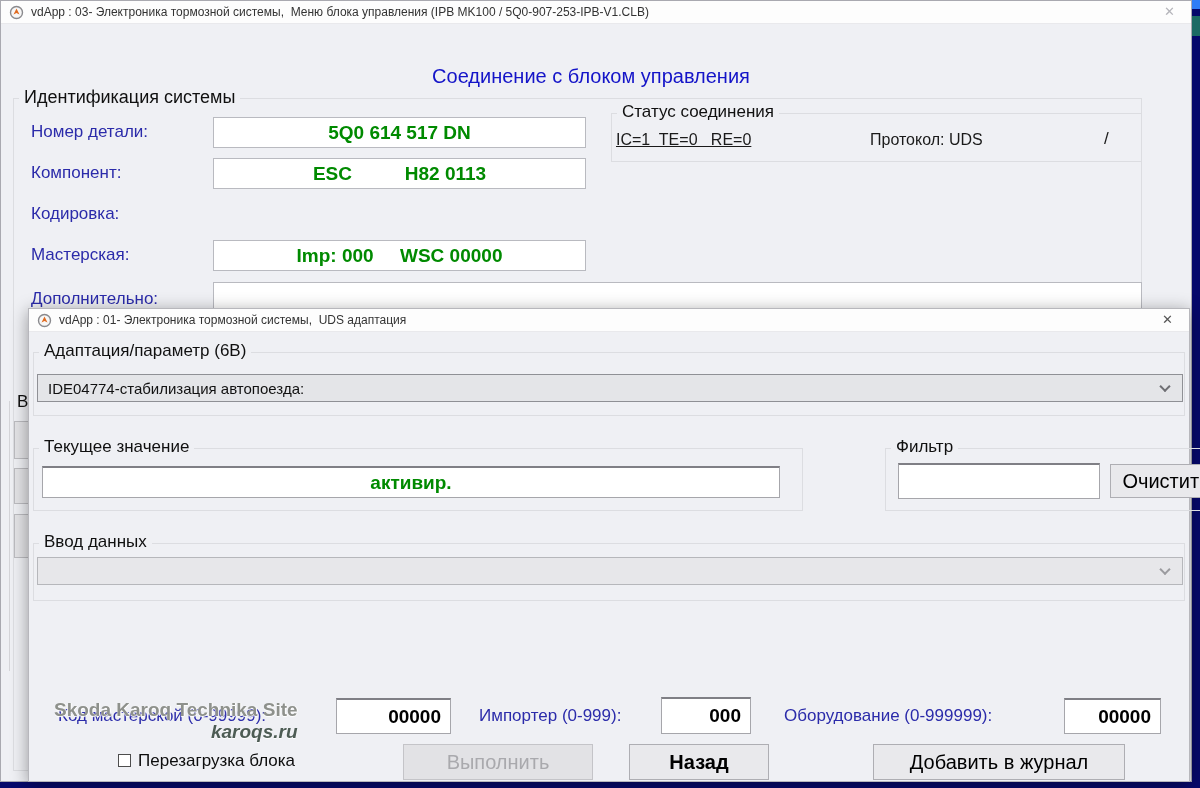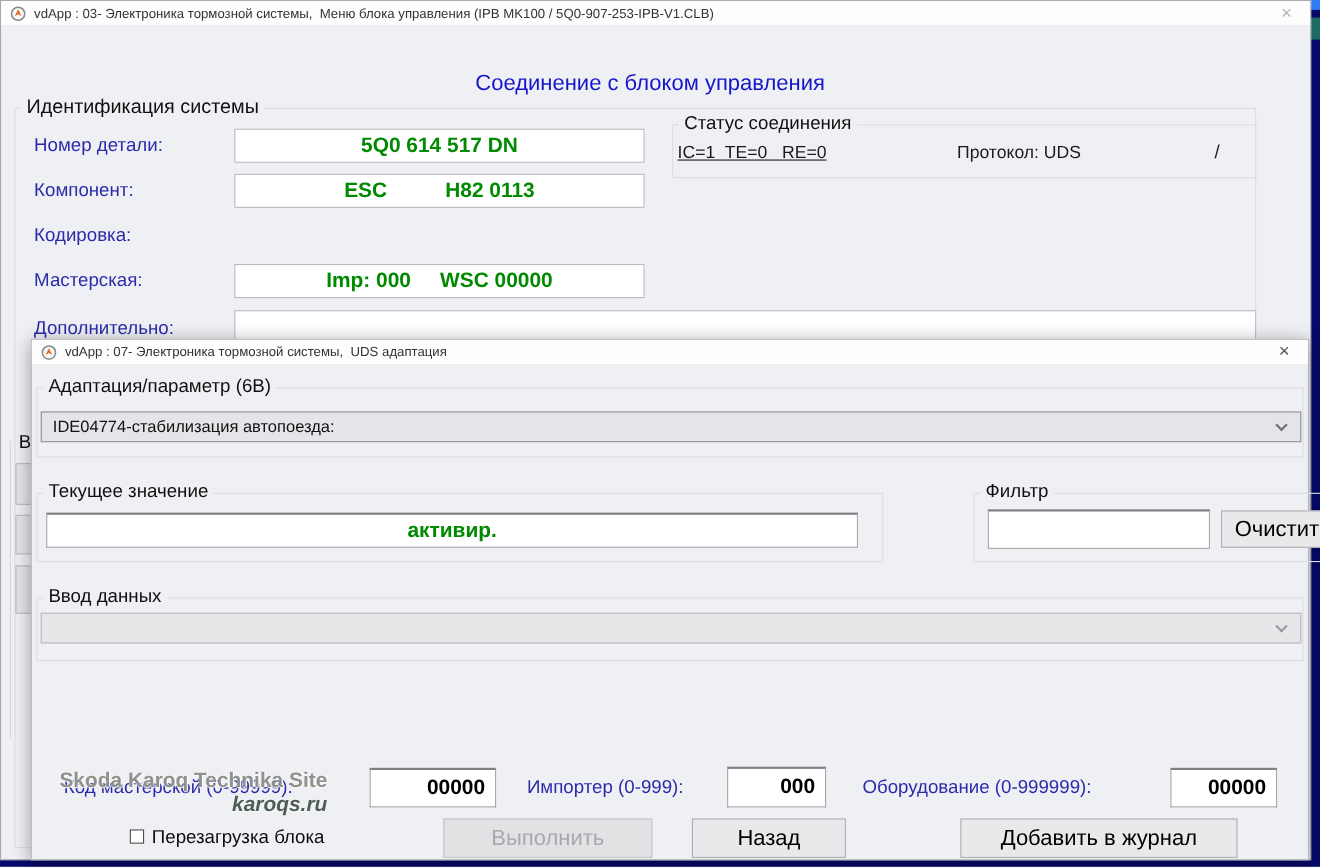--- a/index.html
+++ b/index.html
@@ -100,21 +100,21 @@
   </section>
 
   <section class="win win-front">
     <header class="titlebar">
       <span class="appicon">
         <svg width="15" height="15" viewBox="0 0 15 15">
             <circle cx="7.5" cy="7.5" r="6" fill="#f7f7f7" stroke="#8a8a8e" stroke-width="1.4"></circle>
             <path d="M7.5 3.5 L10.5 9.5 L7.5 8 L4.5 9.5 Z" fill="#e06a1f"></path>
           </svg>
       </span>
-      <span class="title-text">vdApp : 07- Электроника тормозной системы,  UDS адаптация</span>
+      <span class="title-text">vdApp : 01- Электроника тормозной системы,  UDS адаптация</span>
       <span class="close">✕</span>
     </header>
 
     <div class="gbox" style="left:4px;top:43px;width:1152px;height:64px;">
       <span class="gbl">Адаптация/параметр (6B)</span>
     </div>
     <div class="combobox" style="left:8px;top:65px;width:1146px;height:28px;">
       <span>IDE04774-стабилизация автопоезда:</span>
       <span class="chev"></span>
     </div>
@@ -156,21 +156,21 @@
     <div class="numfield sunken" style="left:1035px;top:389px;width:97px;height:36px;">
       <span>00000</span>
     </div>
 
     <div class="cb" style="left:89px;top:445px;"></div>
     <span class="cb-label" style="left:109px;top:442px;">Перезагрузка блока</span>
 
     <div class="btn disabled" style="left:374px;top:435px;width:190px;height:36px;">
       <span>Выполнить</span>
     </div>
-    <div class="btn" style="left:600px;top:435px;width:140px;height:36px;background:#e9e9ec;">
+    <div class="btn" style="left:600px;top:435px;width:140px;height:36px;background:#e9e9ec;font-weight:bold;">
       <span>Назад</span>
     </div>
     <div class="btn" style="left:844px;top:435px;width:252px;height:36px;background:#e9e9ec;">
       <span>Добавить в журнал</span>
     </div>
   </section>
 
   <div class="wm">
     <div class="wm-l1">Skoda Karoq Technika Site</div>
     <div class="wm-l2">karoqs.ru</div>

